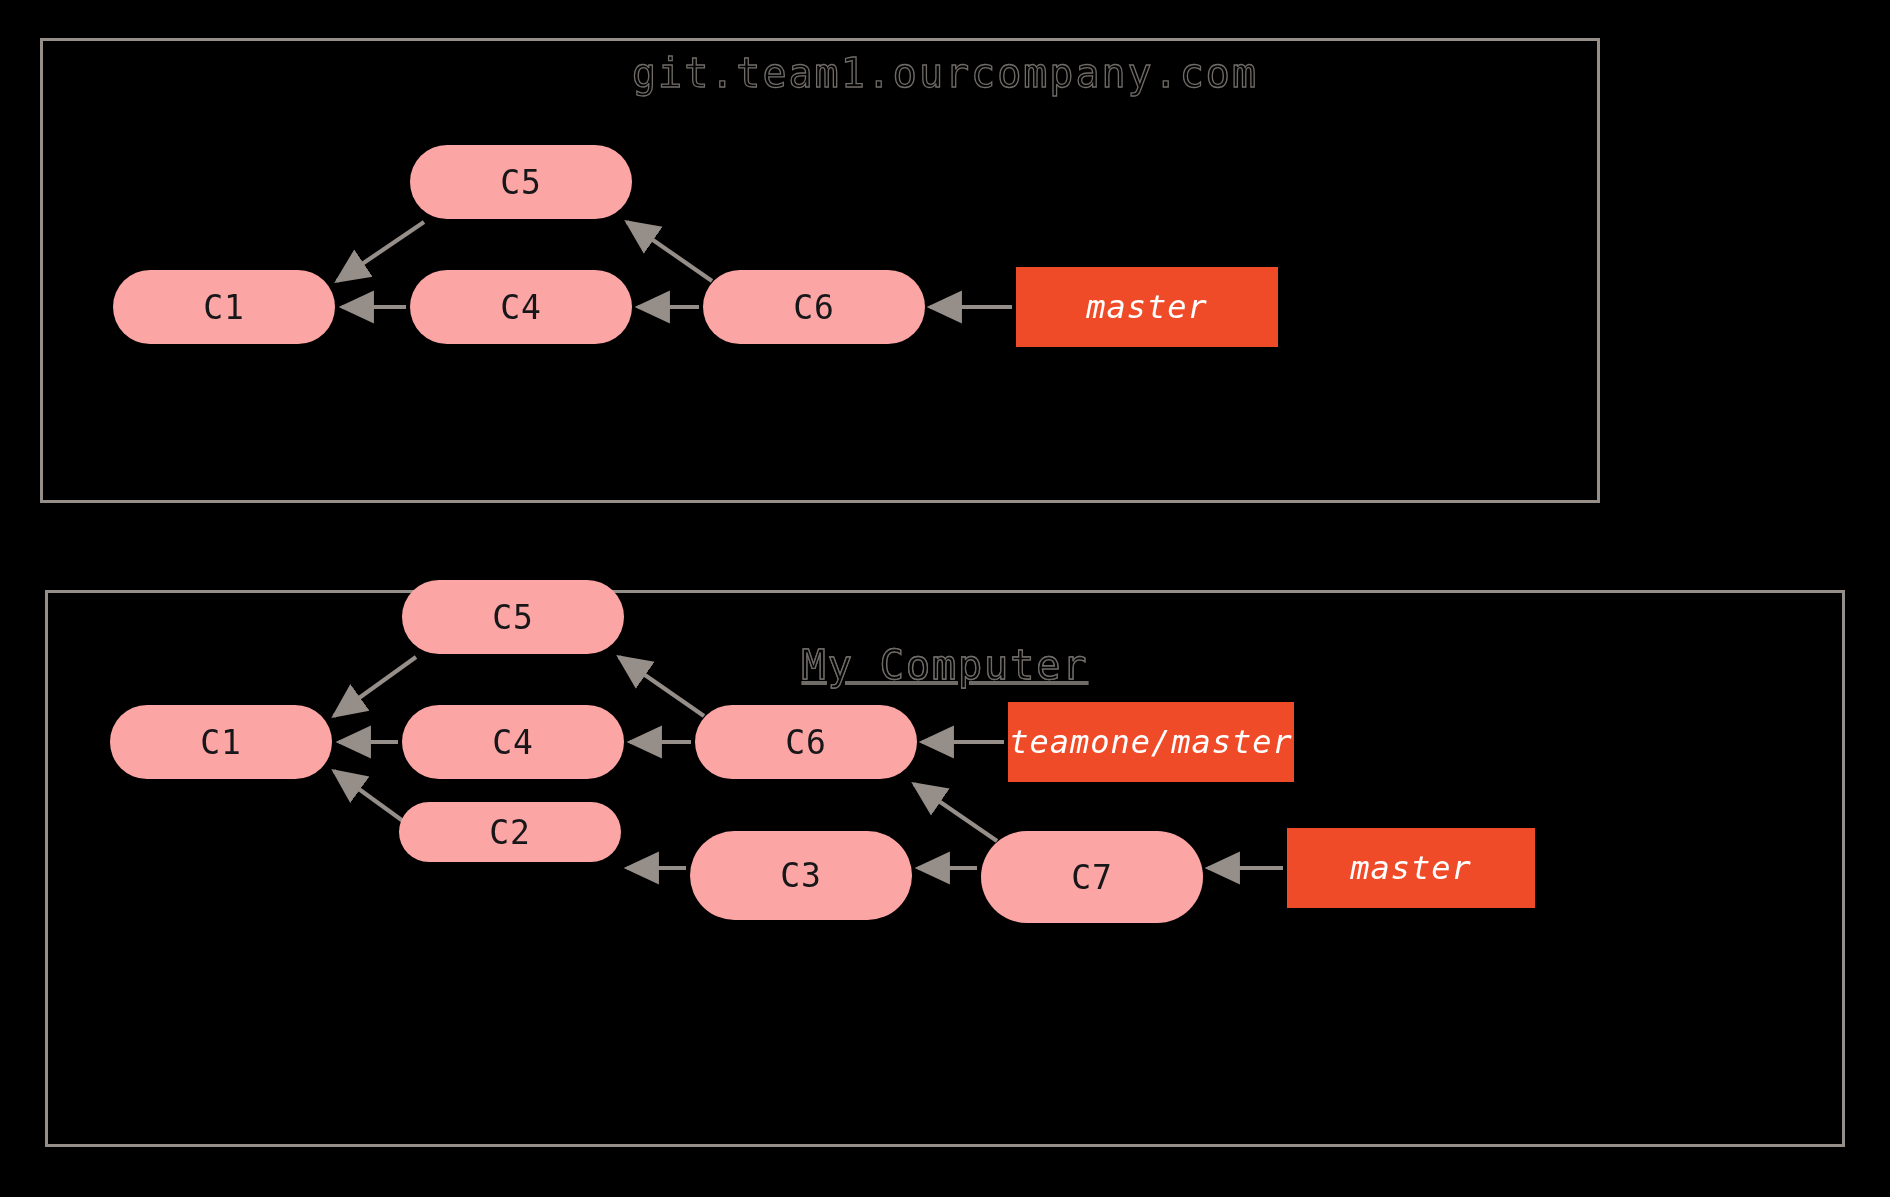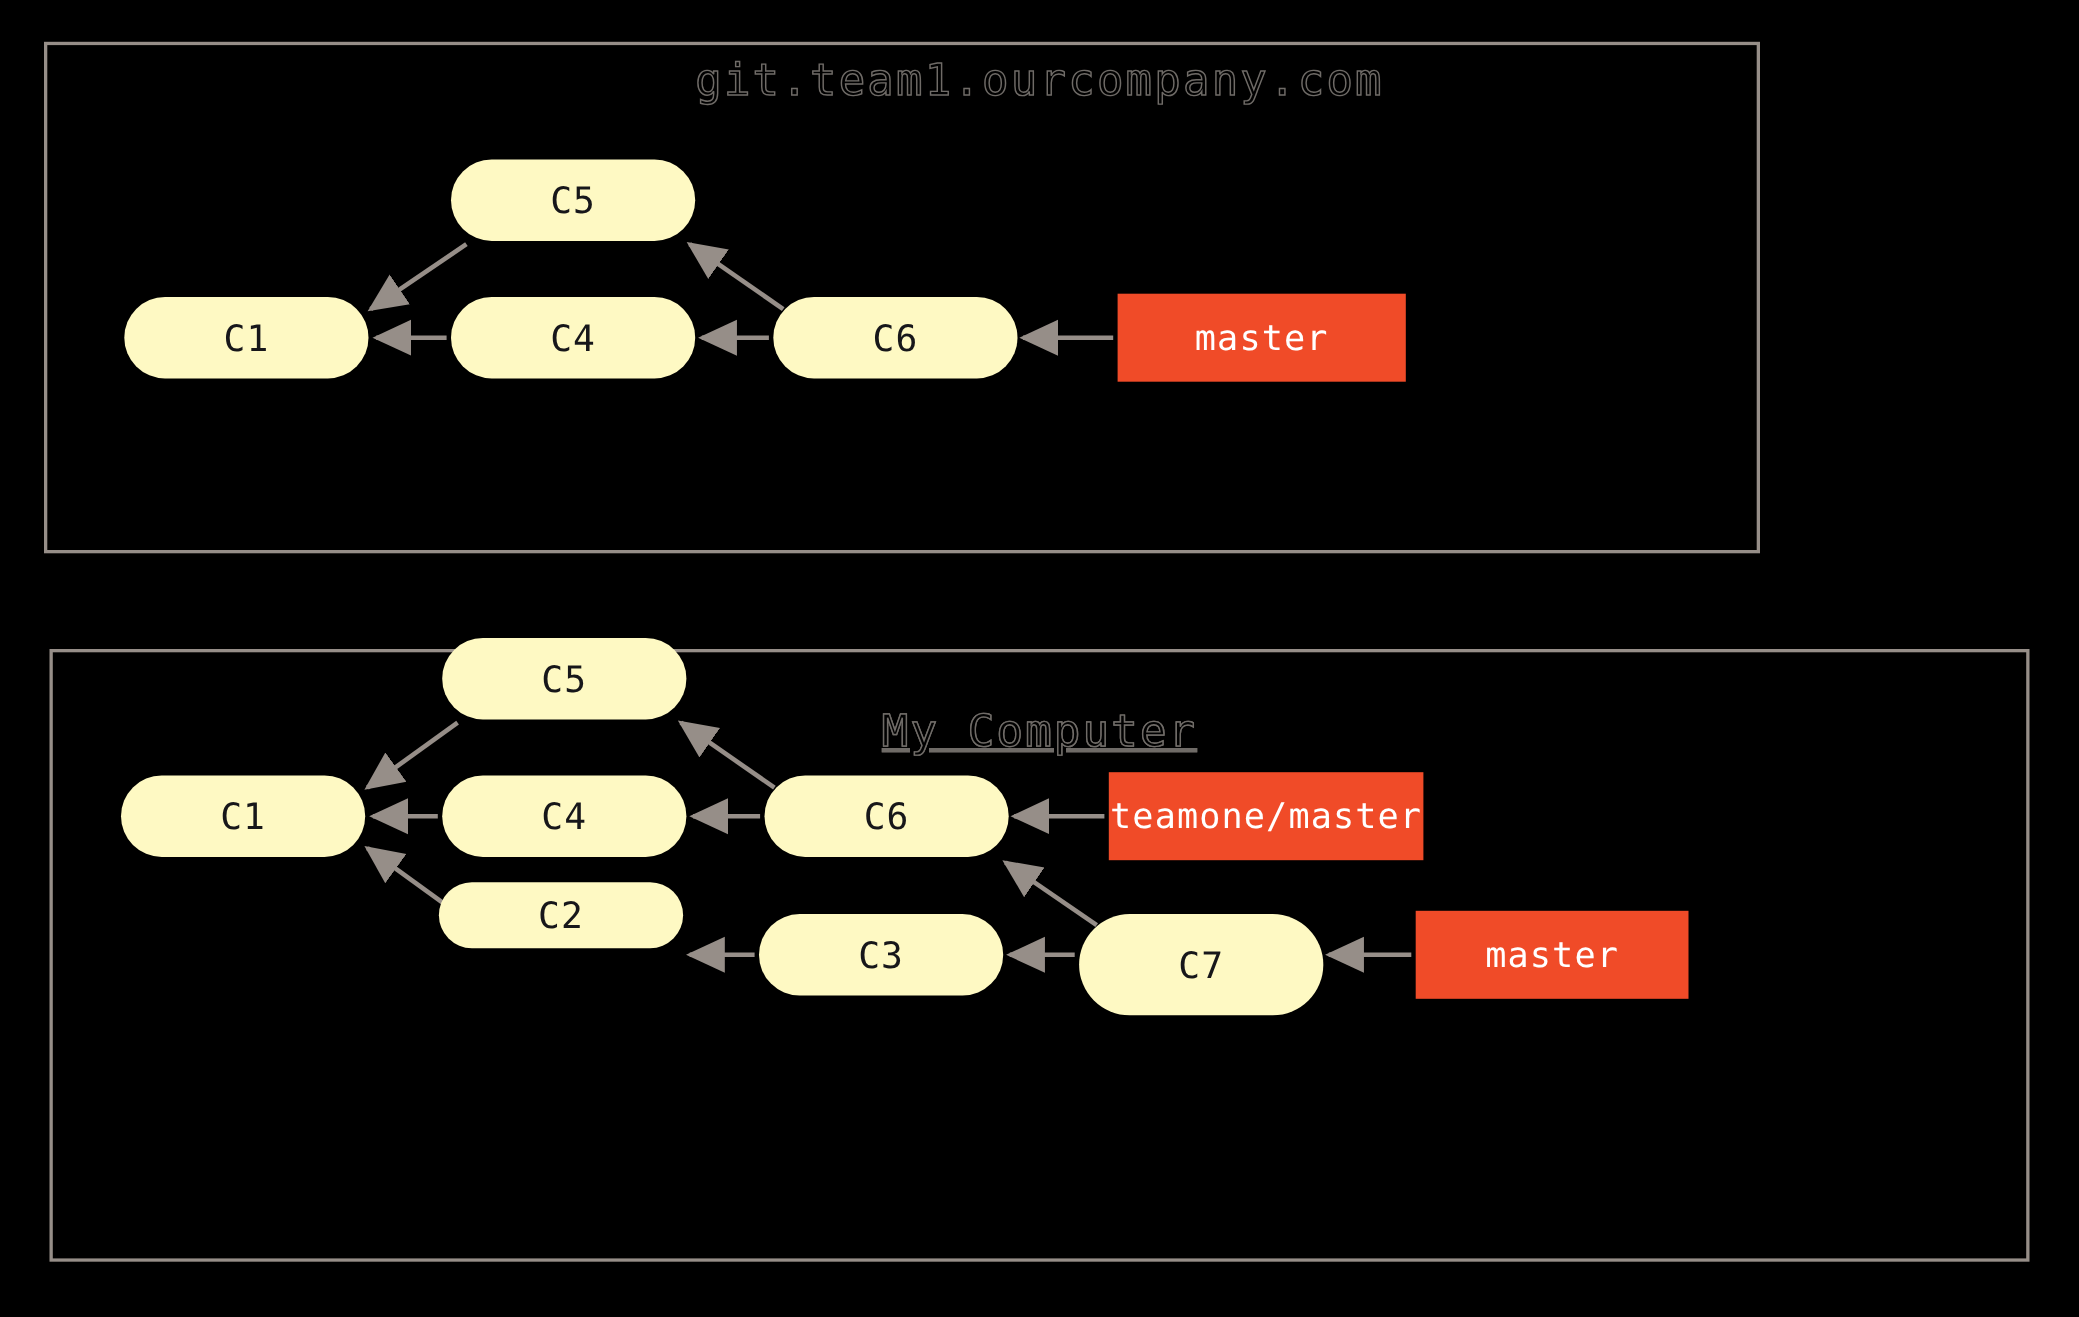--- a/index.html
+++ b/index.html
@@ -64,21 +64,21 @@
     position: absolute;
     left: 0; top: 0;
     width: 1890px;
     height: 1197px;
     pointer-events: none;
   }
 
   
   .commit {
     position: absolute;
-    background: #fef9c3;
+    background: #fca5a5;
     border-radius: 999px;
     color: #17171a;
     font-size: 33px;
     display: flex;
     align-items: center;
     justify-content: center;
     box-sizing: border-box;
     letter-spacing: 1px;
   }
 
@@ -87,20 +87,21 @@
     position: absolute;
     background: #f04b28;
     color: #ffffff;
     font-size: 32px;
     display: flex;
     align-items: center;
     justify-content: center;
     box-sizing: border-box;
     letter-spacing: 1px;
     white-space: nowrap;
+    font-style: italic;
   }
 </style>
 </head>
 <body>
 
 <div class="stage">
 
   <svg class="edges" viewBox="0 0 1890 1197" width="1890" height="1197">
     <defs>
       <marker id="ah" markerWidth="9" markerHeight="9" refX="7.6" refY="4.5" orient="auto" markerUnits="strokeWidth">
@@ -142,19 +143,19 @@
 
   <div class="panel" id="panel-local"></div>
 
   <div class="panel-title" id="title-local" style="top:642px;">My Computer</div>
 
   <div class="commit" style="left:402px; top:580px; width:222px; height:74px;">C5</div>
   <div class="commit" style="left:110px; top:705px; width:222px; height:74px;">C1</div>
   <div class="commit" style="left:402px; top:705px; width:222px; height:74px;">C4</div>
   <div class="commit" style="left:695px; top:705px; width:222px; height:74px;">C6</div>
   <div class="commit" style="left:399px; top:802px; width:222px; height:60px;">C2</div>
-  <div class="commit" style="left:690px; top:831px; width:222px; height:74px;">C3</div>
+  <div class="commit" style="left:690px; top:831px; width:222px; height:89px;">C3</div>
   <div class="commit" style="left:981px; top:831px; width:222px; height:92px;">C7</div>
 
   <div class="branch" style="left:1008px; top:702px; width:286px; height:80px;">teamone/master</div>
   <div class="branch" style="left:1287px; top:828px; width:248px; height:80px;">master</div>
 
 </div>
 
 </body></html>

